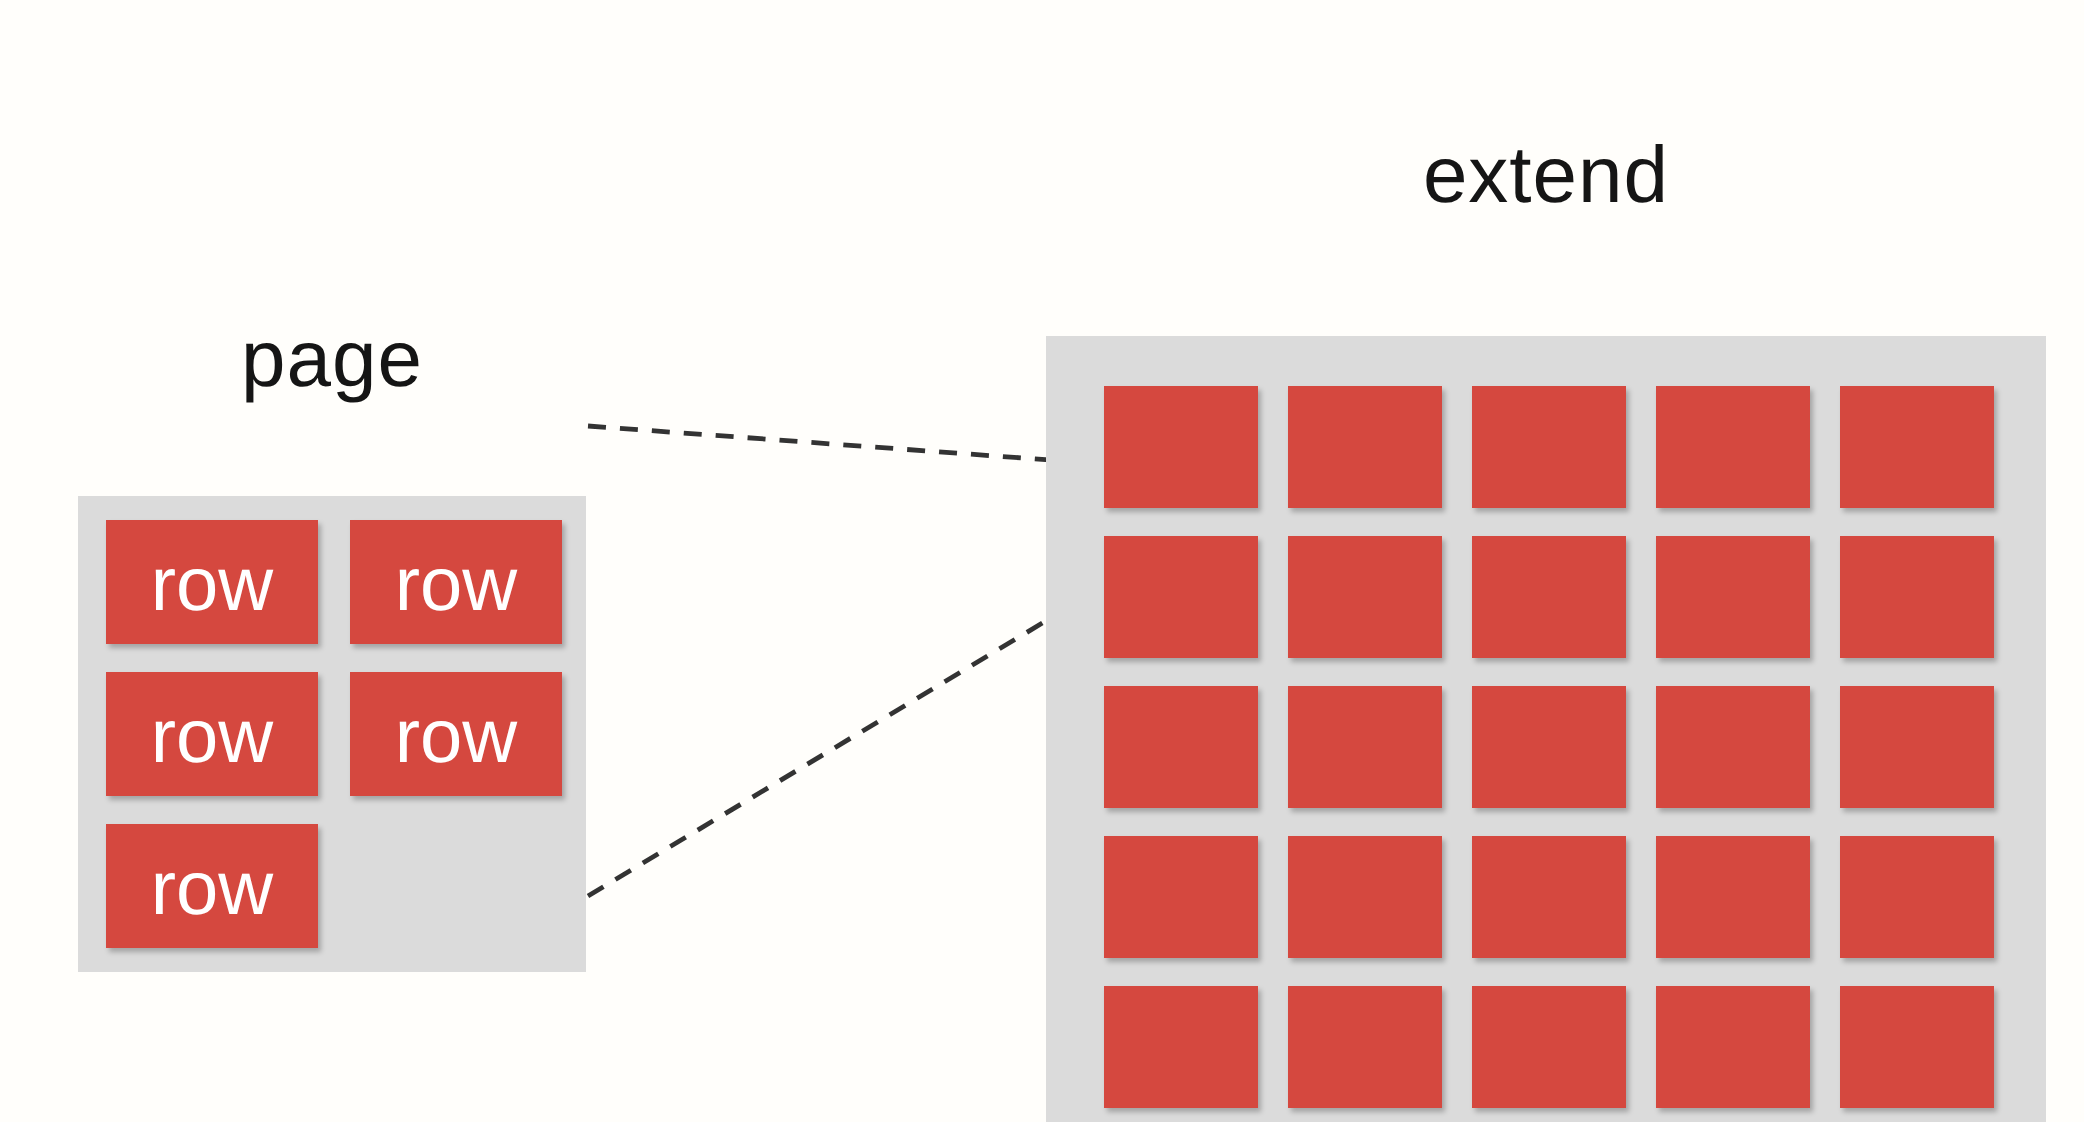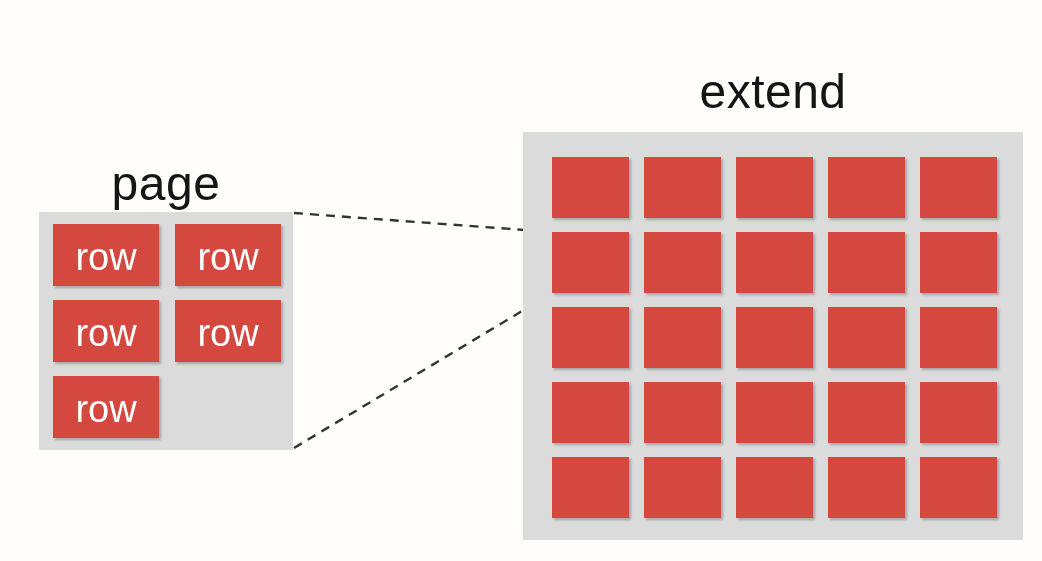--- a/index.html
+++ b/index.html
@@ -23,29 +23,29 @@
   .connectors line{
     stroke:var(--connector);
     stroke-width:2.4;
     stroke-dasharray:9 7;
     stroke-linecap:butt;
   }
 
   .title{
     position:absolute;
     text-align:center;
-    font-size:48px;
+    font-size:40px;
     line-height:1;
     color:var(--title-text);
     letter-spacing:0.5px;
   }
   .page-title{left:39px;top:160px;width:254px;}
   .extend-title{left:523px;top:68px;width:500px;}
 
-  .panel{position:absolute;background:var(--panel);display:grid;}
+  .panel{position:absolute;background:var(--panel);display:grid;margin-top:36px;}
 
   .page-panel{
     left:39px;top:212px;width:254px;height:238px;
     grid-template-columns:106px 106px;
     grid-auto-rows:62px;
     column-gap:16px;row-gap:14px;
     padding:12px 12px 12px 14px;
   }
   .row-cell{
     background:var(--cell);

